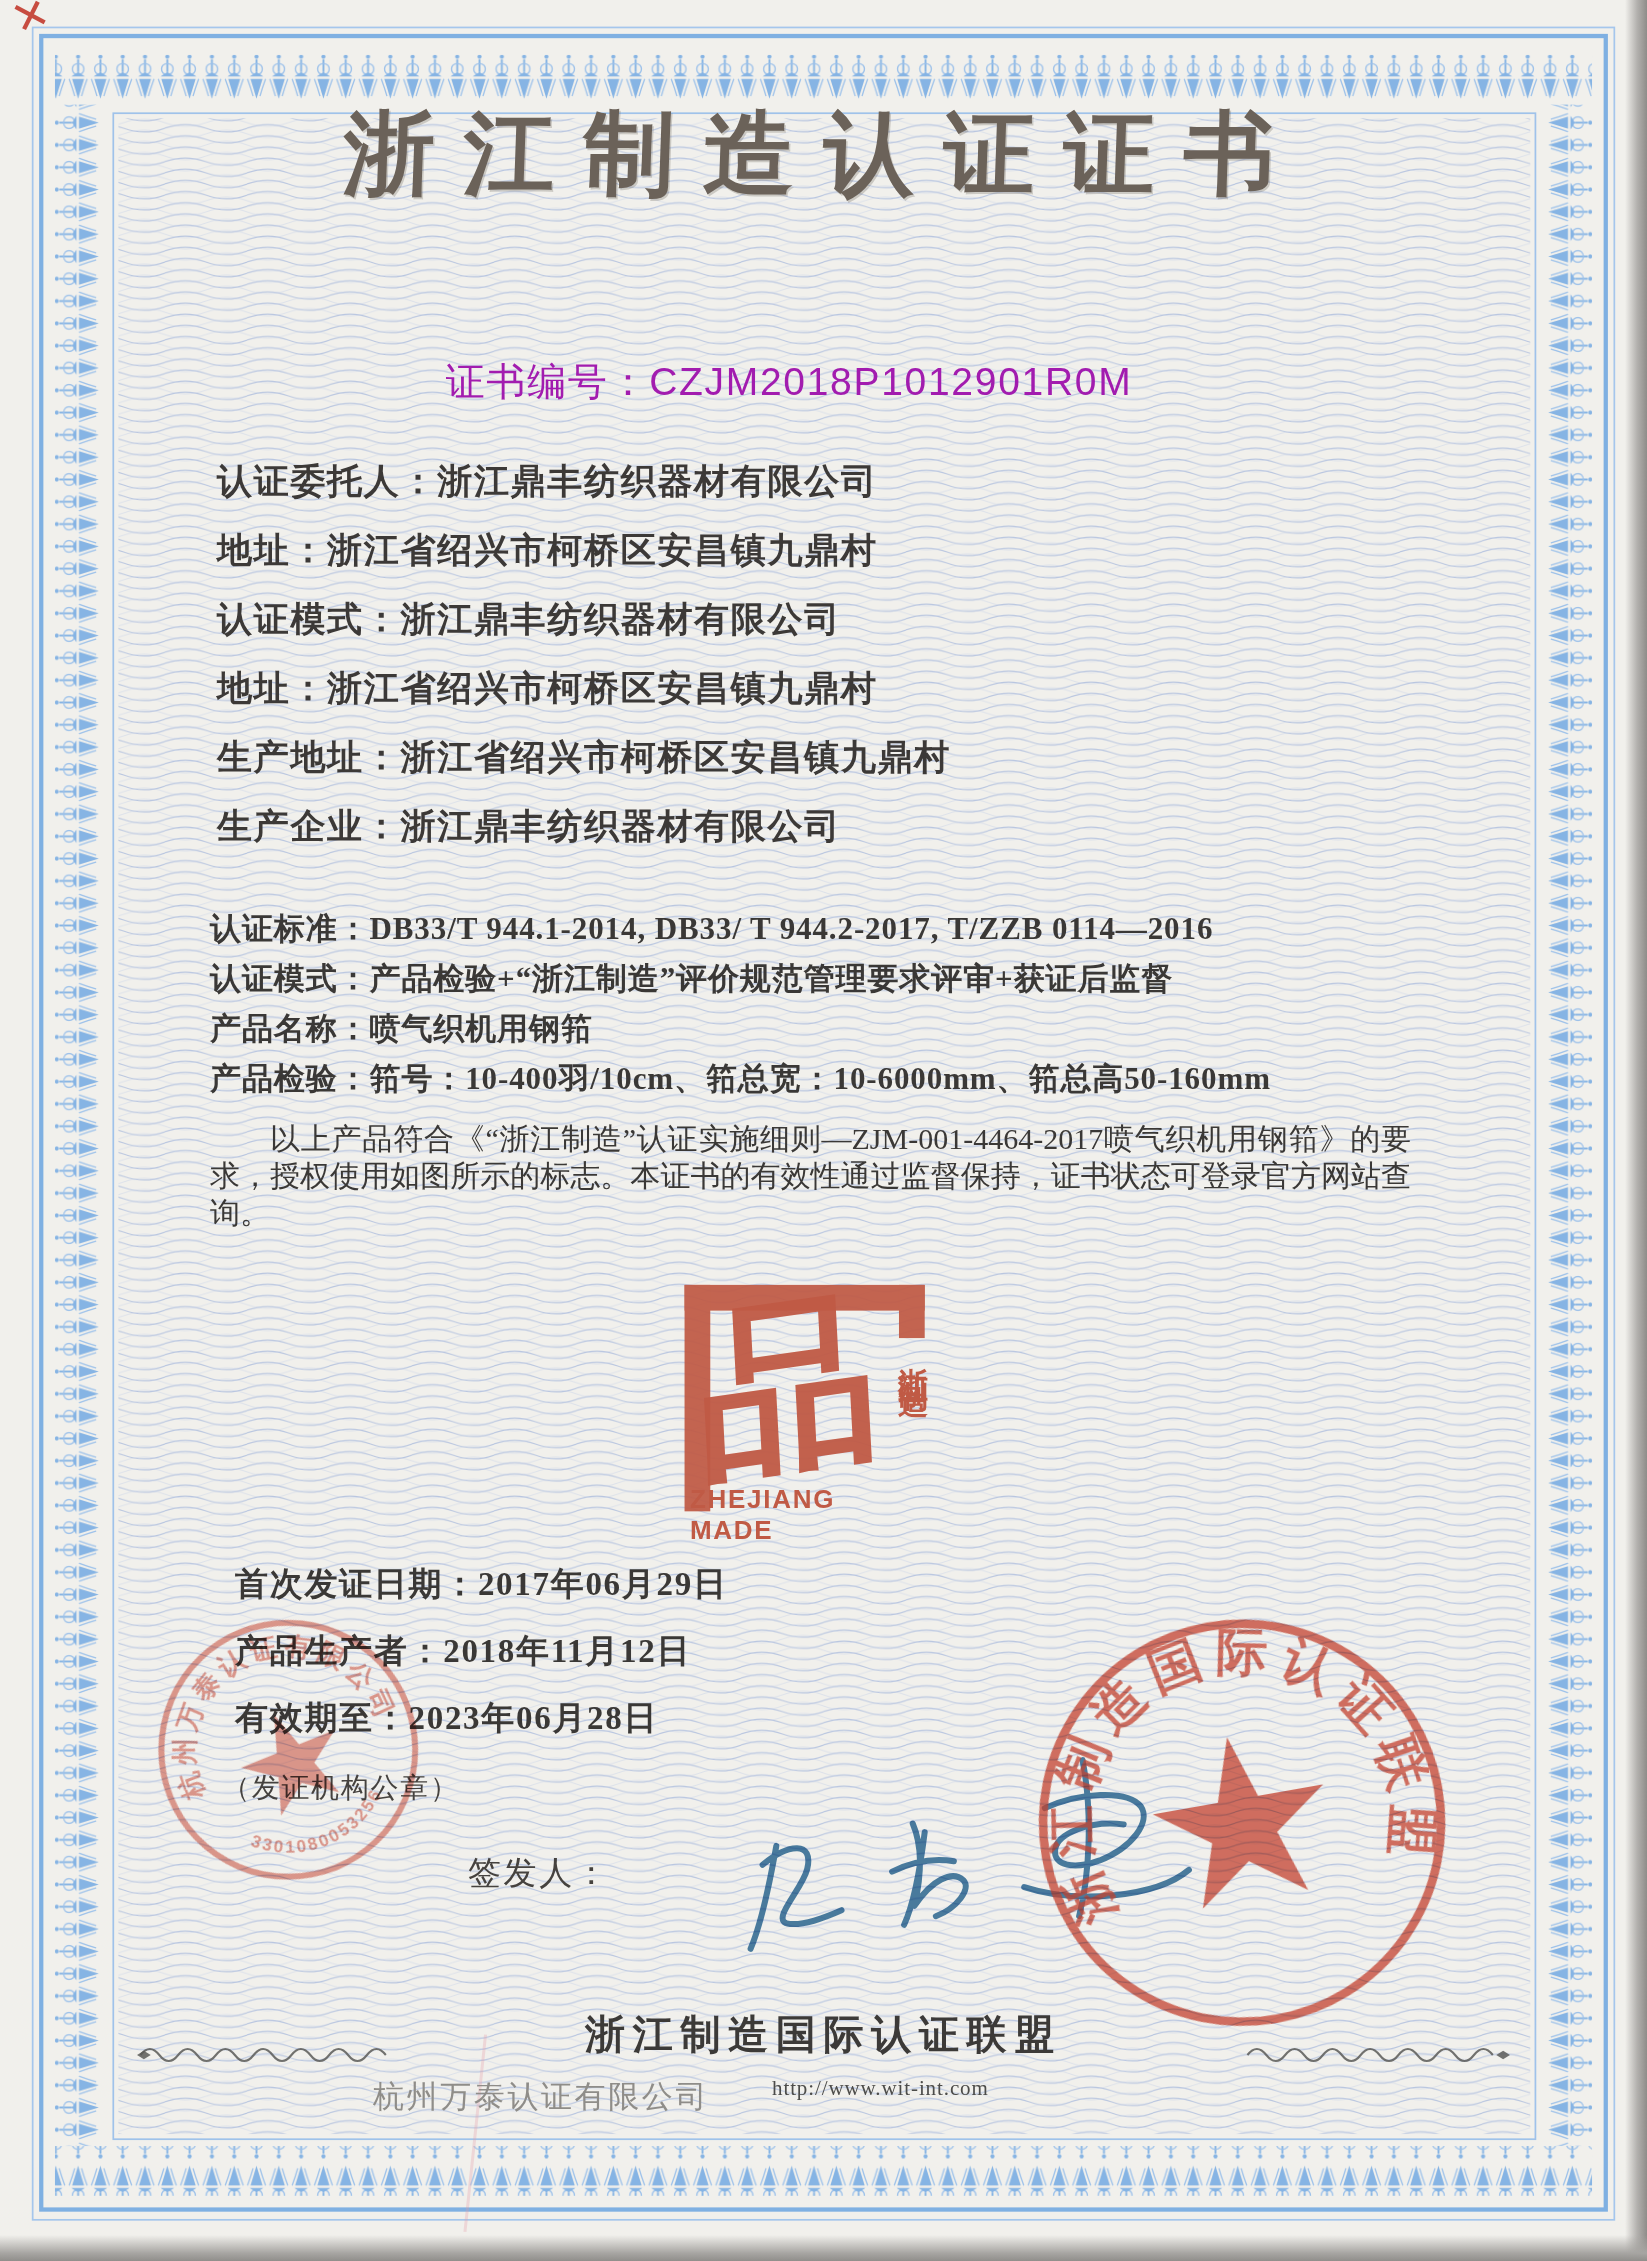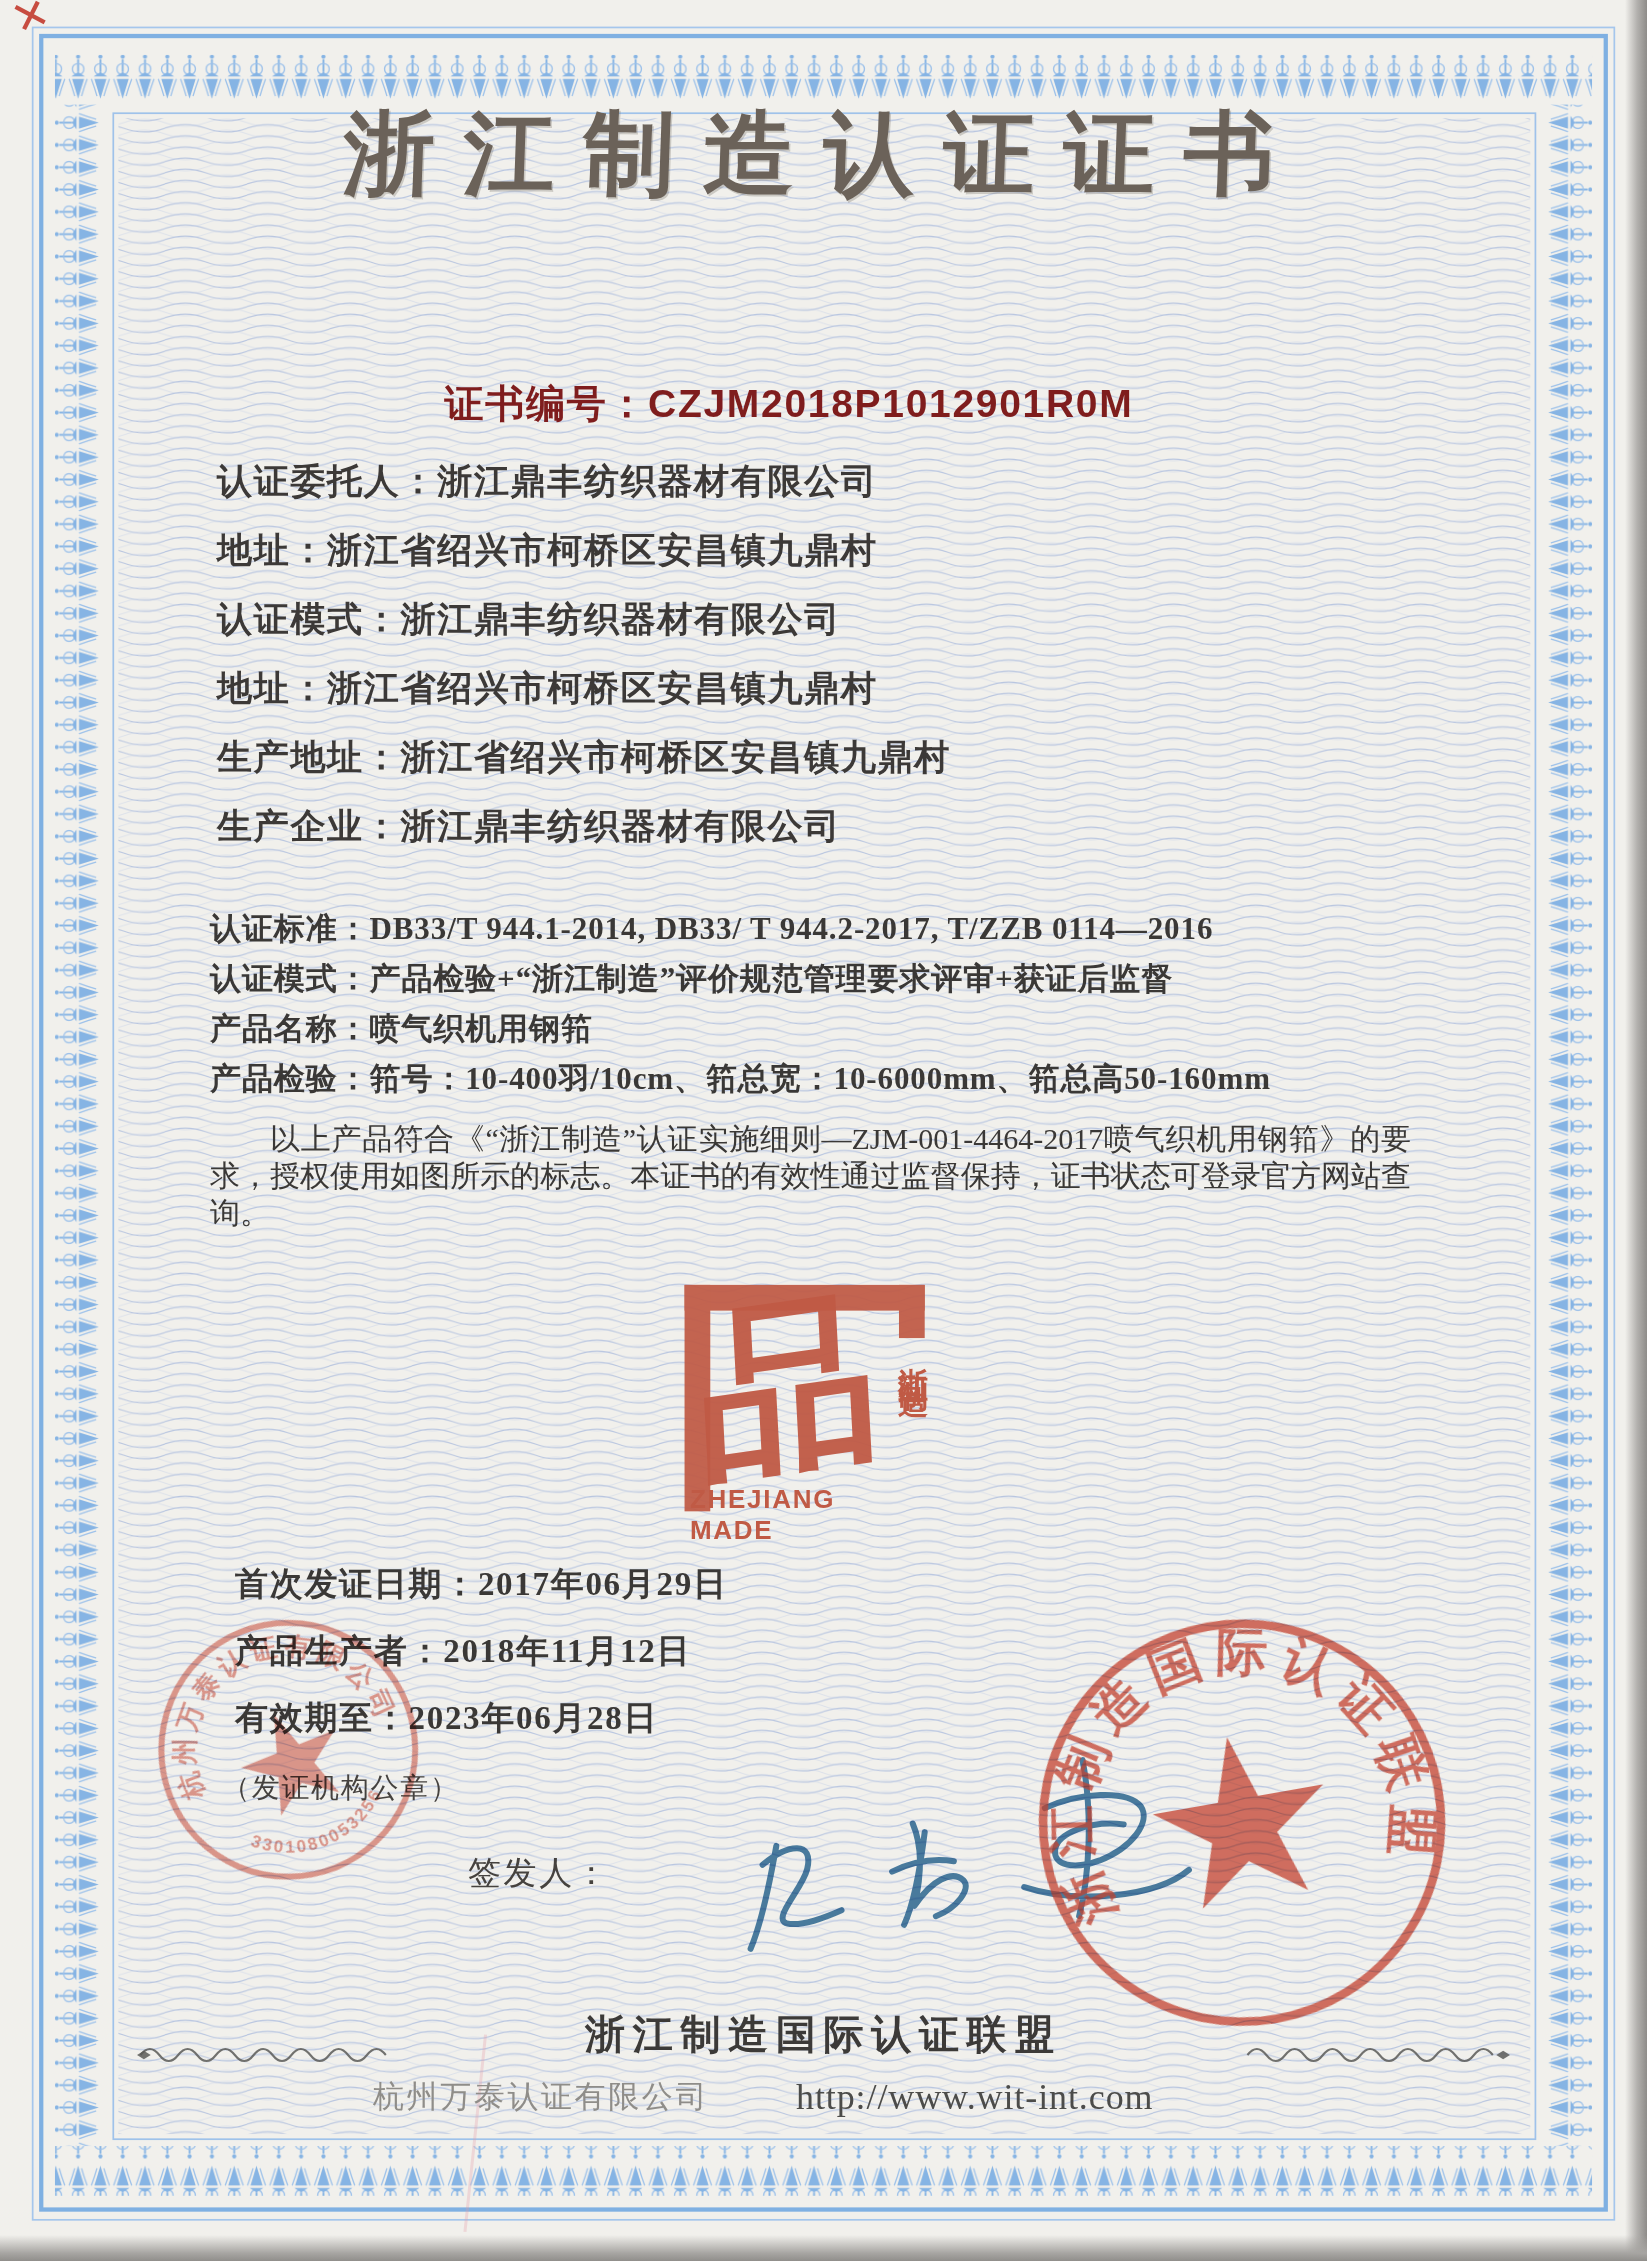--- a/index.html
+++ b/index.html
@@ -7,35 +7,35 @@
         font-family:"Liberation Serif","DejaVu Serif",serif;color:#3e3b39;}
   .abs{position:absolute;}
   svg{display:block;}
   .deco{position:absolute;left:0;top:0;z-index:0;}
   .layer{position:absolute;left:0;top:0;width:100%;height:100%;z-index:2;}
   .title{position:absolute;left:0;top:93px;width:100%;text-align:center;
          font-size:91px;font-weight:700;color:#6b6259;letter-spacing:29px;
          text-shadow:1.7px 1.7px 0 rgba(90,82,72,.25);transform:skewX(-2deg);}
   .certno{position:absolute;left:0;top:355px;width:1578px;text-align:center;
           font-family:"Liberation Sans","DejaVu Sans",sans-serif;
-          font-size:39px;font-weight:700;color:#7f1d1d;letter-spacing:1.7px;margin-top:22px;}
+          font-size:39px;font-weight:400;color:#a21caf;letter-spacing:1.7px;}
   .infoblock{position:absolute;left:217px;top:447px;font-size:35px;font-weight:700;
              line-height:69px;color:#3c3937;letter-spacing:1.7px;}
   .specblock{position:absolute;left:210px;top:904px;font-size:31px;font-weight:600;
              line-height:50px;color:#3a3836;letter-spacing:0.9px;}
   .statement{position:absolute;left:210px;top:1120px;width:1201px;font-size:30px;
              line-height:37px;text-align:justify;text-indent:2em;color:#3a3836;}
   .datesblock{position:absolute;left:214px;top:1551px;font-size:33px;font-weight:600;
               line-height:67px;color:#3a3836;letter-spacing:1.7px;margin-left:21px;}
   .sealnote{position:absolute;left:222px;top:1769px;font-size:28px;color:#45423f;letter-spacing:1.7px;}
   .signer{position:absolute;left:468px;top:1851px;font-size:33px;color:#45423f;letter-spacing:2.6px;}
   .alliance{position:absolute;left:0;top:2007px;width:100%;text-align:center;
             font-size:40px;font-weight:700;color:#3c3a38;letter-spacing:7.7px;}
   .issuer{position:absolute;left:373px;top:2076px;font-size:31px;color:#8f8d89;letter-spacing:2.6px;}
-  .website{position:absolute;left:772px;top:2076px;font-size:36px;color:#4c4c4a;letter-spacing:0.9px;margin-left:24px;}
+  .website{position:absolute;left:772px;top:2076px;font-size:21px;color:#4c4c4a;letter-spacing:0.9px;}
   .logo-glyph{position:absolute;left:697px;top:1297px;font-size:182px;line-height:182px;
               font-weight:700;color:#c05a45;transform:rotate(-8deg) skewX(-5deg);opacity:.95;}
   .logo-side{position:absolute;left:892px;top:1343px;writing-mode:vertical-rl;
              font-size:30px;font-weight:700;color:#c05a45;letter-spacing:6.9px;}
   .logo-cap{position:absolute;left:690px;top:1484px;width:211px;
             font-family:"Liberation Sans","DejaVu Sans",sans-serif;
             font-size:26px;font-weight:700;color:#c05a45;letter-spacing:1.7px;}
   .stamps{position:absolute;left:0;top:0;mix-blend-mode:multiply;z-index:5;}
   .stampL{filter:blur(.6px);opacity:.52;}
   .stampR{filter:blur(.4px);opacity:.75;}

